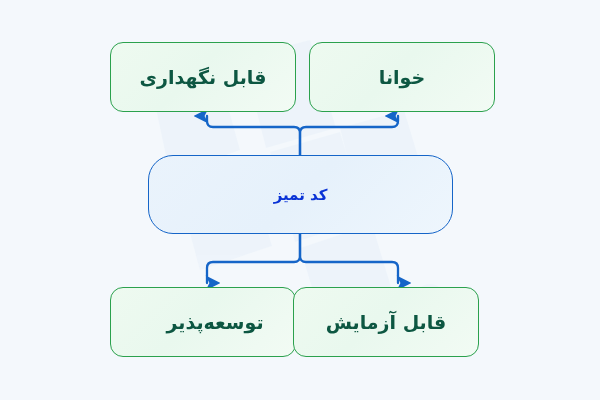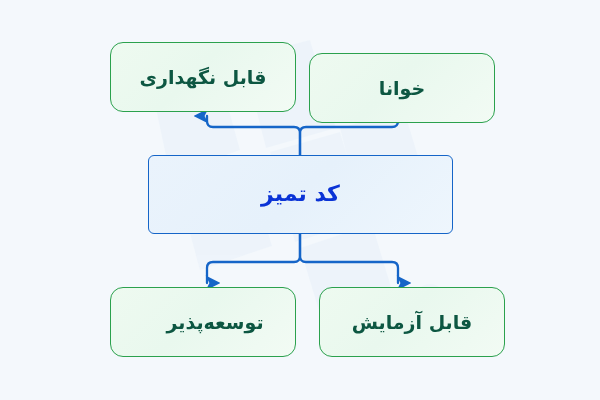--- a/index.html
+++ b/index.html
@@ -55,33 +55,33 @@
     border: 1.6px solid #2ba14d;
     border-radius: 13px;
     background: linear-gradient(135deg, #eefaf0 0%, #e9f8ee 45%, #f2fbf4 100%);
     color: #0d5742;
     font-size: 19px;
     font-weight: bold;
   }
 
   .node-blue {
     border: 1.8px solid #1565c8;
-    border-radius: 6px;
+    border-radius: 25px;
     background: linear-gradient(135deg, #eaf3fc 0%, #e6f1fb 50%, #eef6fd 100%);
     color: #0a33d6;
-    font-size: 22px;
+    font-size: 15px;
     font-weight: bold;
   }
 
   
   #node-maintainable { left: 110px; top: 42px;  width: 186px; height: 70px; }
-  #node-readable     { left: 309px; top: 42px;  width: 186px; height: 70px; margin-top: 11px; }
+  #node-readable     { left: 309px; top: 42px;  width: 186px; height: 70px; }
   #node-clean-code   { left: 148px; top: 155px; width: 305px; height: 79px; }
   #node-extensible   { left: 110px; top: 287px; width: 186px; height: 70px; padding-left: 24px; }
-  #node-testable     { left: 319px; top: 287px; width: 186px; height: 70px; }
+  #node-testable     { left: 293px; top: 287px; width: 186px; height: 70px; }
 </style>
 </head>
 <body>
 
 <div id="canvas">
 
   <svg class="watermark" viewBox="0 0 600 400" xmlns="http://www.w3.org/2000/svg" aria-hidden="true">
     <g opacity="0.5" fill="#e7f0f9">
       <path d="M150 80 L215 60 L240 150 L170 175 Z"></path>
       <path d="M243 57 L310 40 L336 128 L266 148 Z"></path>

